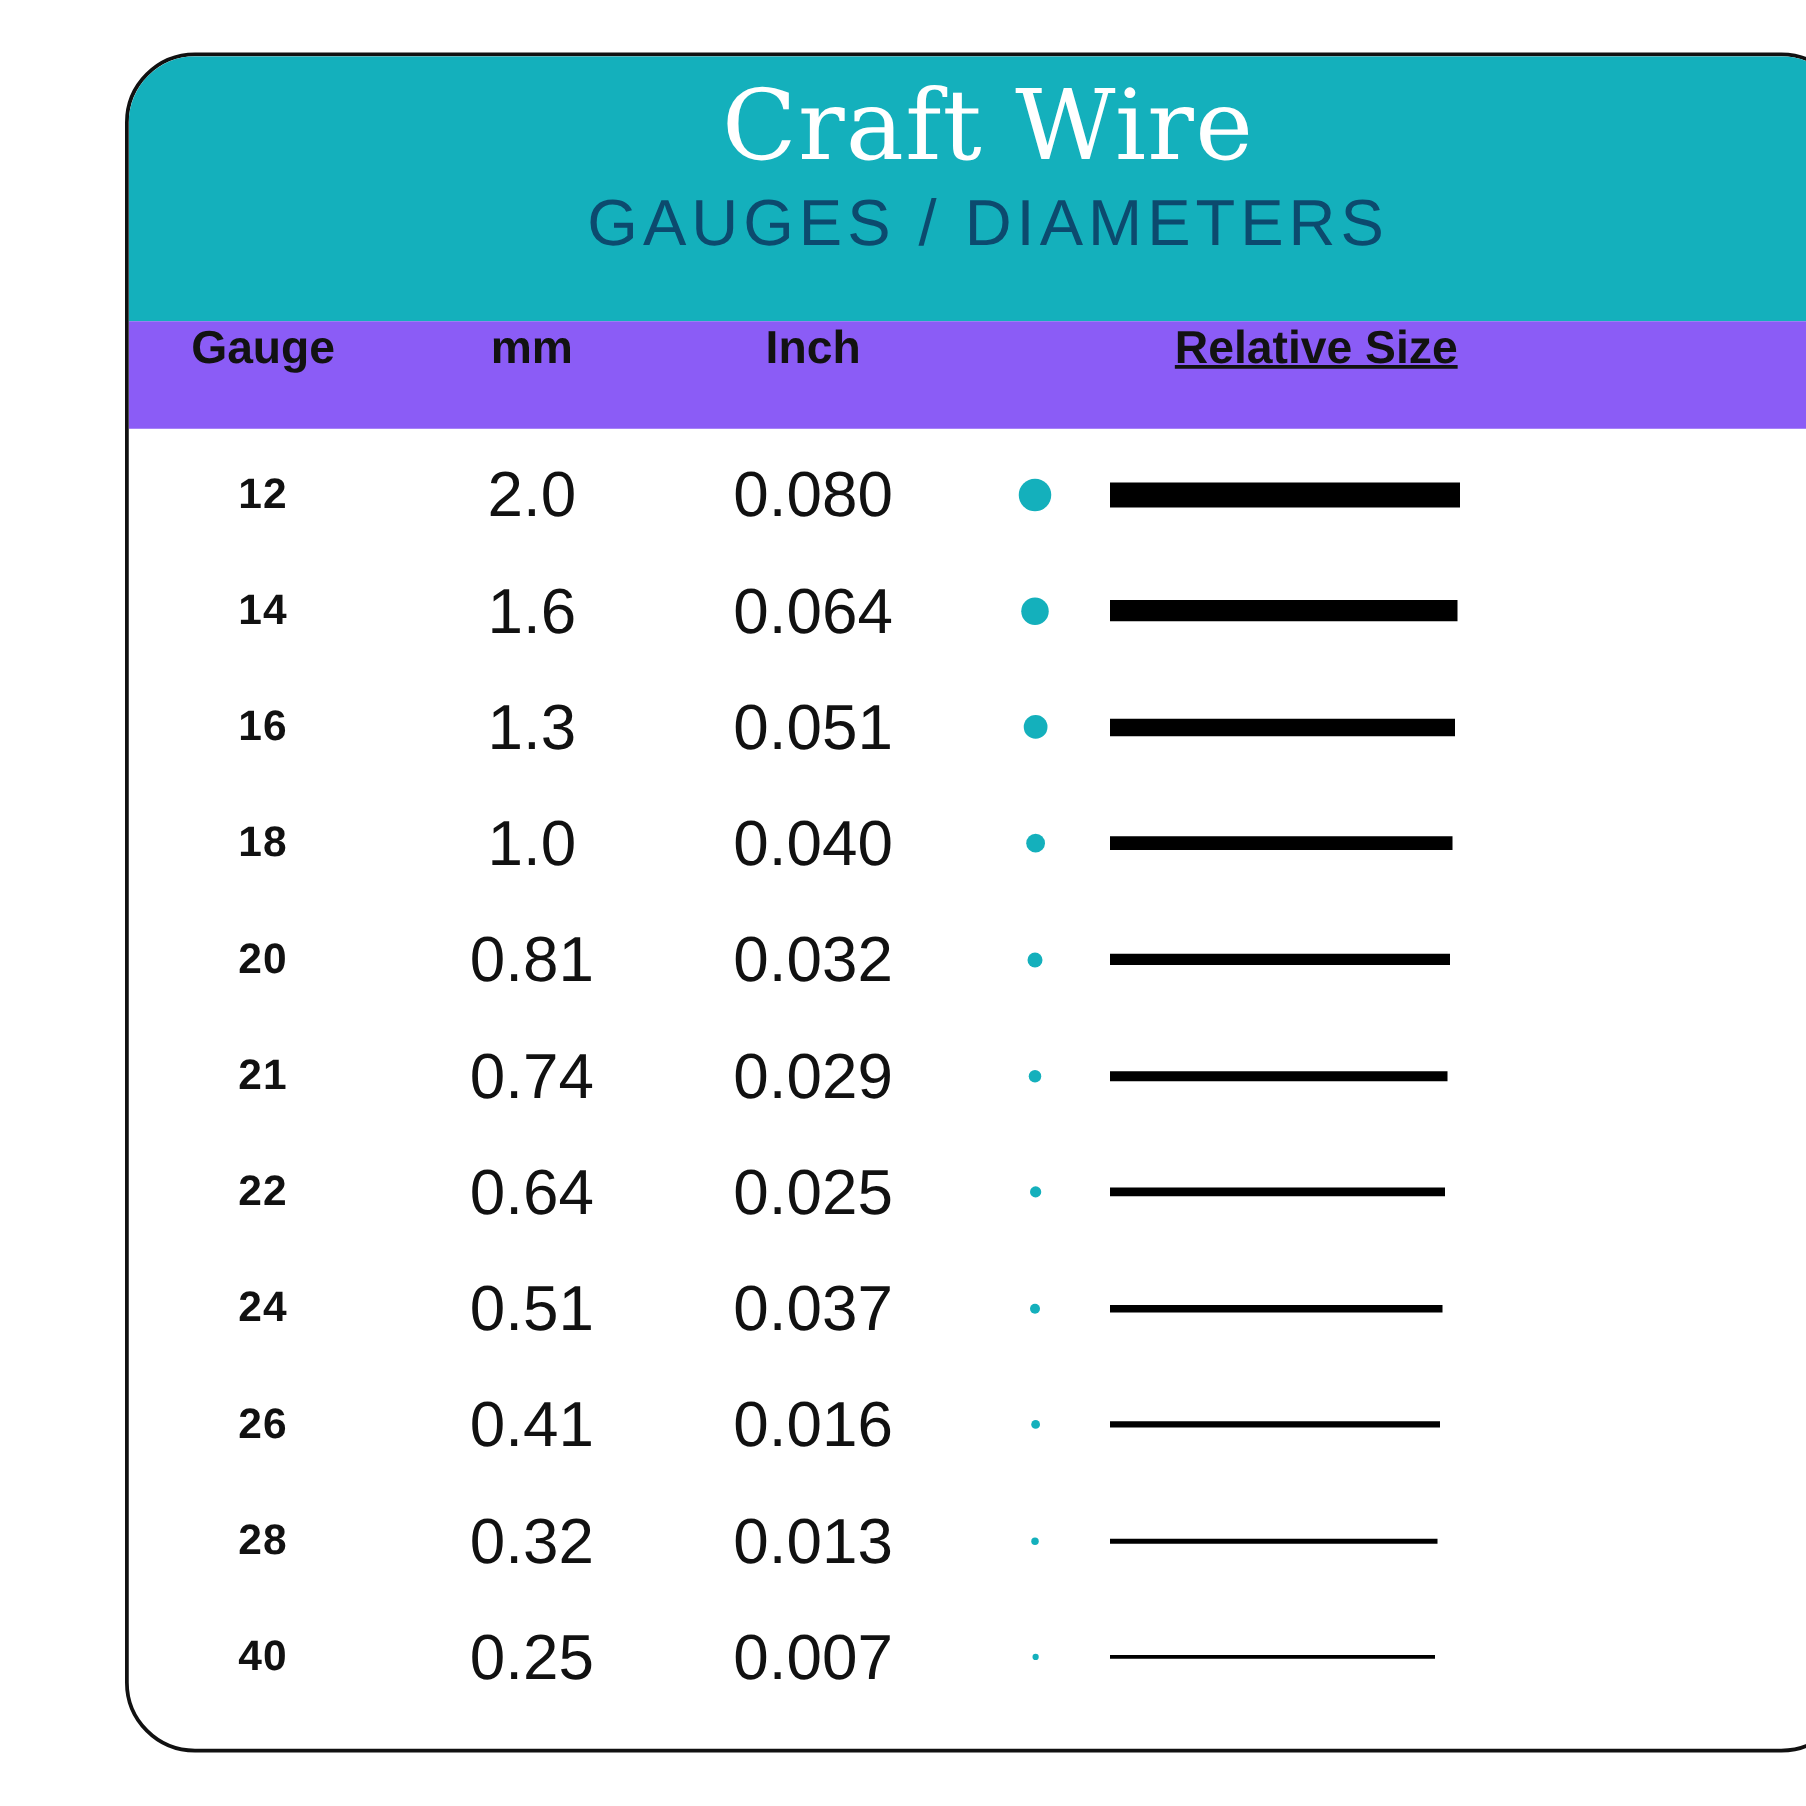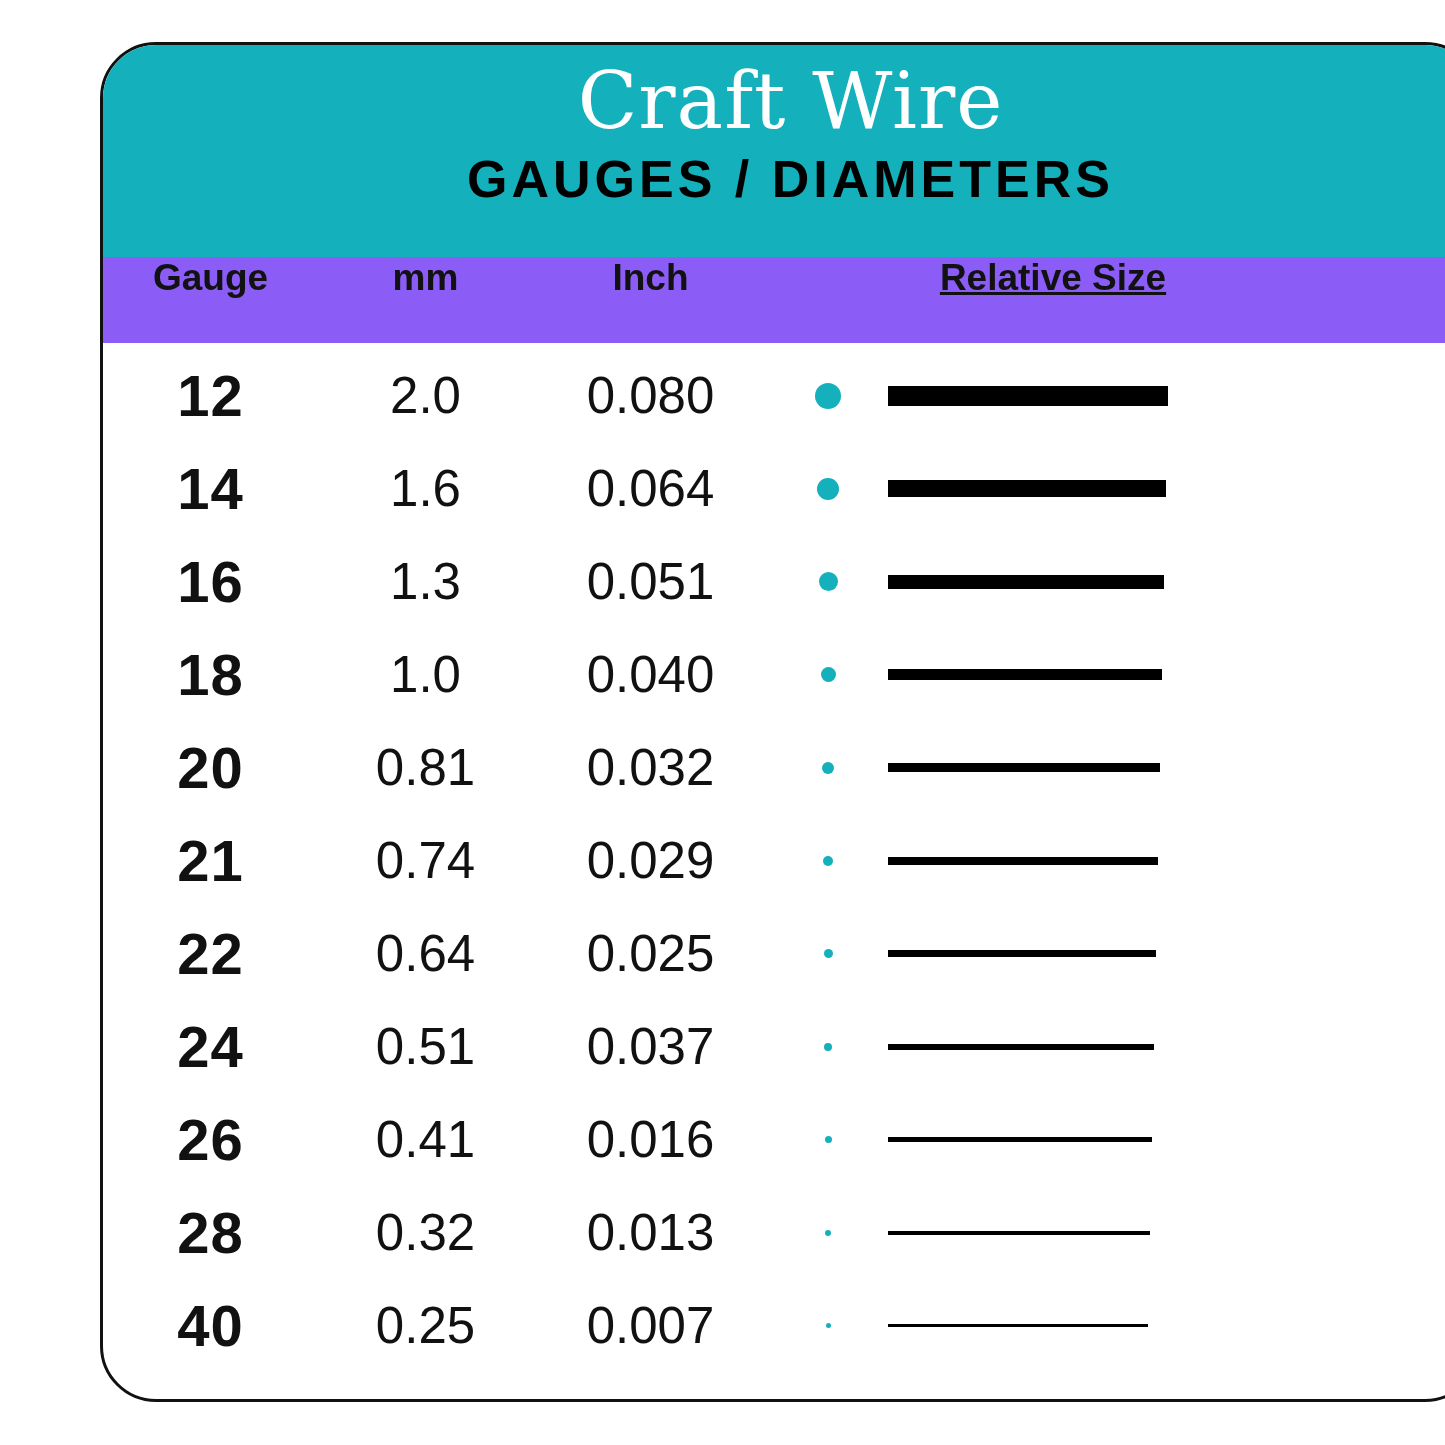--- a/index.html
+++ b/index.html
@@ -39,23 +39,23 @@
   .title {
     font-family: "DejaVu Serif", serif;
     color: #ffffff;
     font-size: 78px;
     line-height: 1.05;
     letter-spacing: 1px;
     font-weight: 400;
     white-space: nowrap;
   }
   .subtitle {
-    color: #000000;
+    color: #0c4a6e;
     font-size: 52px;
-    font-weight: 700;
+    font-weight: 400;
     letter-spacing: 4px;
     margin-top: 6px;
     white-space: nowrap;
     text-align: center;
   }
   .thead {
     background: #8b5cf6;
     height: 86px;
     display: flex;
     align-items: flex-start;
@@ -72,21 +72,21 @@
   .thead .col-rel { text-align: center; }
   .rows {
     padding-top: 6px;
   }
   .row {
     height: 93px;
     display: flex;
     align-items: center;
   }
   .gauge-val {
-    font-size: 58px;
+    font-size: 34px;
     font-weight: 700;
     color: #111111;
     letter-spacing: 1px;
   }
   .num-val {
     font-size: 51px;
     font-weight: 400;
     color: #111111;
   }
   .rel {

